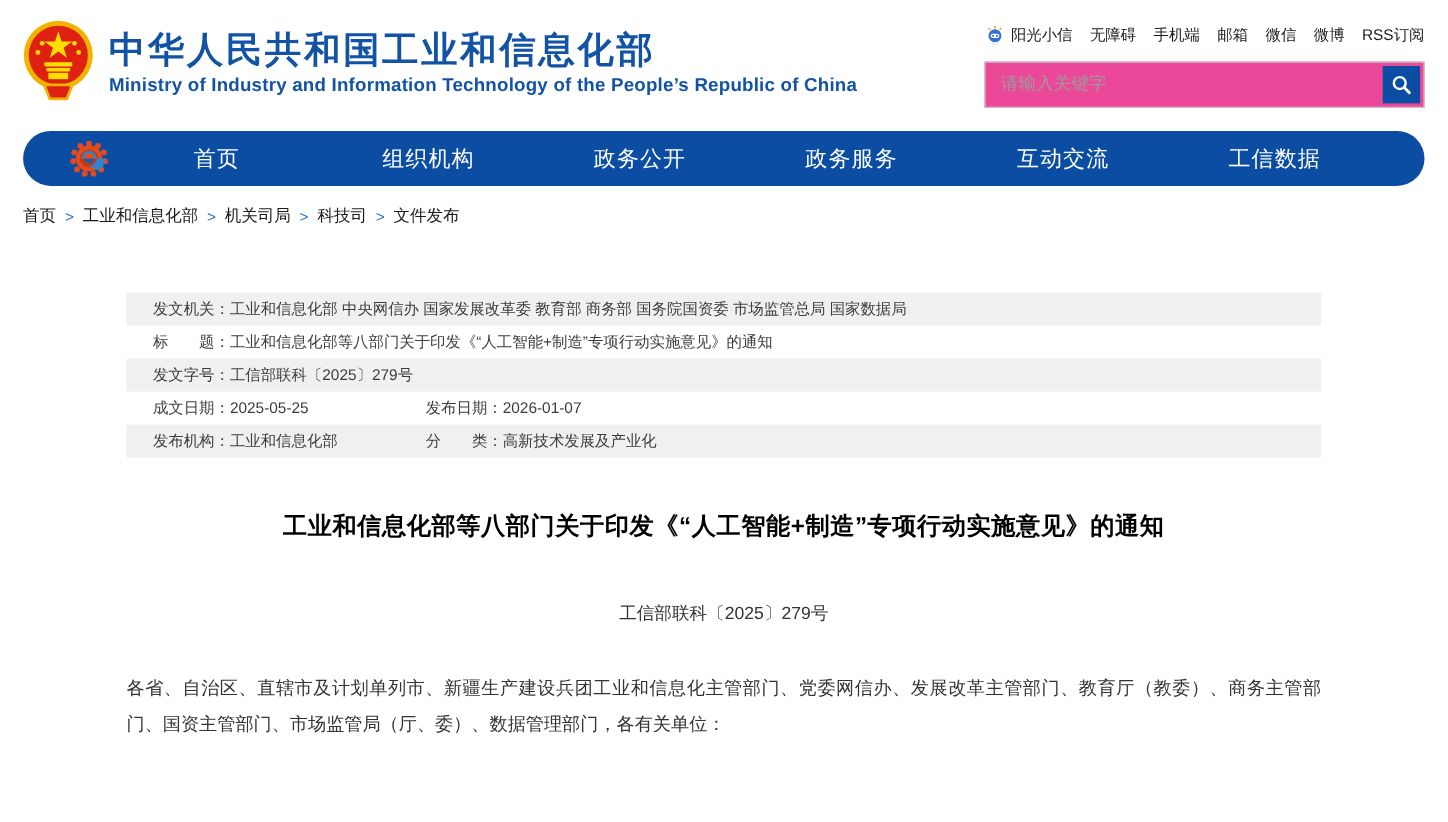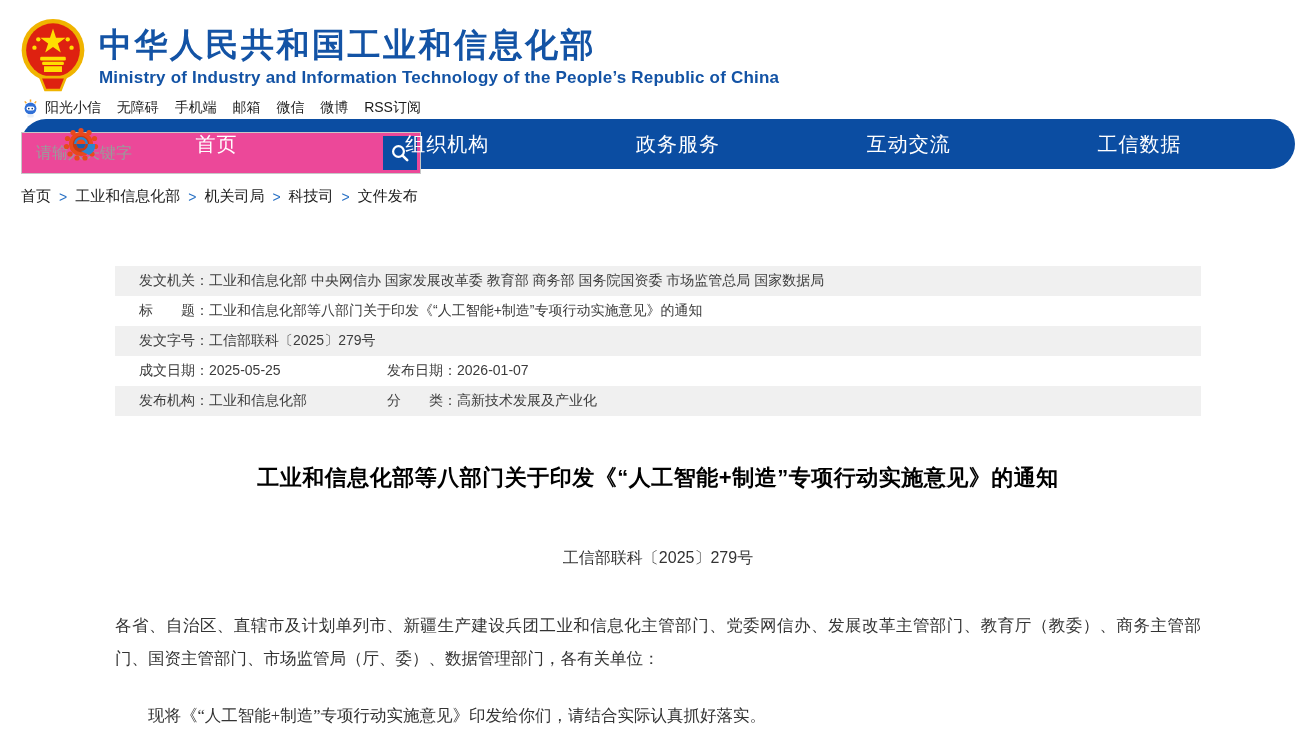--- a/index.html
+++ b/index.html
@@ -1,21 +1,21 @@
 <!DOCTYPE html>
 <html><head>
 <meta charset="utf-8">
 <style>
   * { box-sizing: border-box; margin: 0; padding: 0; }
   html,body { width: 1316px; height: 747px; background:#fff; overflow:hidden;
     font-family:"Liberation Sans","DejaVu Sans",sans-serif; }
   .container { width: 1274px; margin: 0 auto; }
 
   
-  .header { display:flex; justify-content:space-between; padding-top:18px; height:112px;flex-direction:column; }
+  .header { display:flex; justify-content:space-between; padding-top:18px; height:112px; }
   .brand { display:flex; align-items:flex-start; }
   .emblem { width:64px; height:76px; flex:0 0 auto; }
   .brand-text { margin-left:14px; padding-top:6px; }
   .site-title { font-size:33px; font-weight:bold; color:#1353a5; letter-spacing:2.5px; line-height:1.25; }
   .site-subtitle { font-size:17px; font-weight:bold; color:#1353a5; margin-top:3px; letter-spacing:0.2px; }
 
   .header-right { width:400px; padding-top:2px; }
   .top-links { display:flex; align-items:center; justify-content:space-between;
     font-size:14px; color:#1a1a1a; height:24px; }
   .top-links .lnk { cursor:pointer; white-space:nowrap; }
@@ -139,20 +139,21 @@
         </g>
         <circle cx="20" cy="20" r="8.2" fill="#c43a12"></circle>
         <path d="M13 20 a7 7 0 1 1 7 7 l8 4 a11 11 0 0 0 6 -11 z" fill="#2a86d1"></path>
         <circle cx="20" cy="20" r="4.6" fill="#e8491d"></circle>
         <path d="M15.4 20 h9.2 a4.6 4.6 0 0 1 -9.2 0" fill="#1a5fae"></path>
       </svg>
     </span>
     <div class="nav-items">
       <span class="nav-item">首页</span>
       <span class="nav-item">组织机构</span>
+      <span class="nav-item">政务公开</span>
       <span class="nav-item">政务服务</span>
       <span class="nav-item">互动交流</span>
       <span class="nav-item">工信数据</span>
     </div>
   </div>
 
   <div class="breadcrumb">
     <span class="crumb">首页</span>
     <span class="crumb-sep">&gt;</span>
     <span class="crumb">工业和信息化部</span>
@@ -203,16 +204,15 @@
         <div class="meta-cell">
           <span class="meta-label">分　　类：</span>
           <span class="meta-value">高新技术发展及产业化</span>
         </div>
       </div>
     </div>
 
     <h1 class="article-title">工业和信息化部等八部门关于印发《“人工智能+制造”专项行动实施意见》的通知</h1>
     <div class="doc-number">工信部联科〔2025〕279号</div>
     <p class="para">各省、自治区、直辖市及计划单列市、新疆生产建设兵团工业和信息化主管部门、党委网信办、发展改革主管部门、教育厅（教委）、商务主管部门、国资主管部门、市场监管局（厅、委）、数据管理部门，各有关单位：</p>
-    <p class="para indent">现将《“人工智能+制造”专项行动实施意见》印发给你们，请结合实际认真抓好落实。</p>
   </div>
 
 </div>
 
 </body></html>

